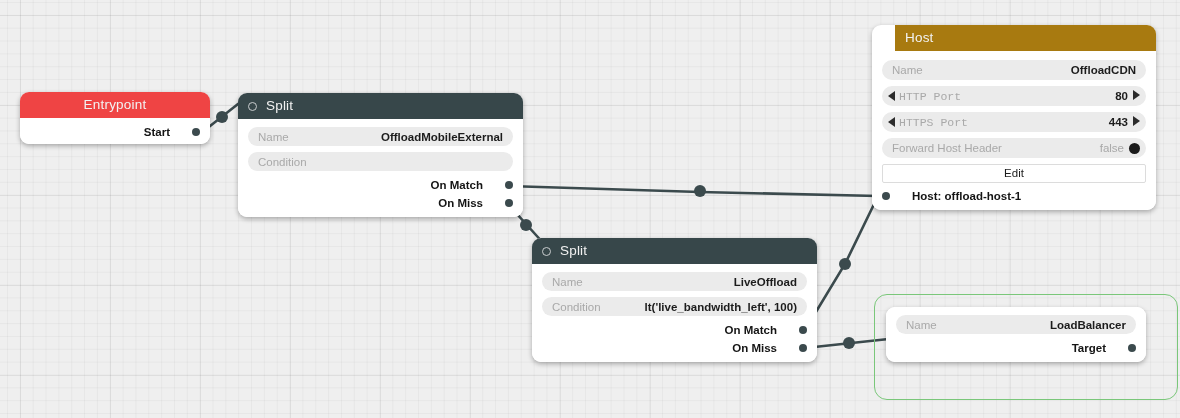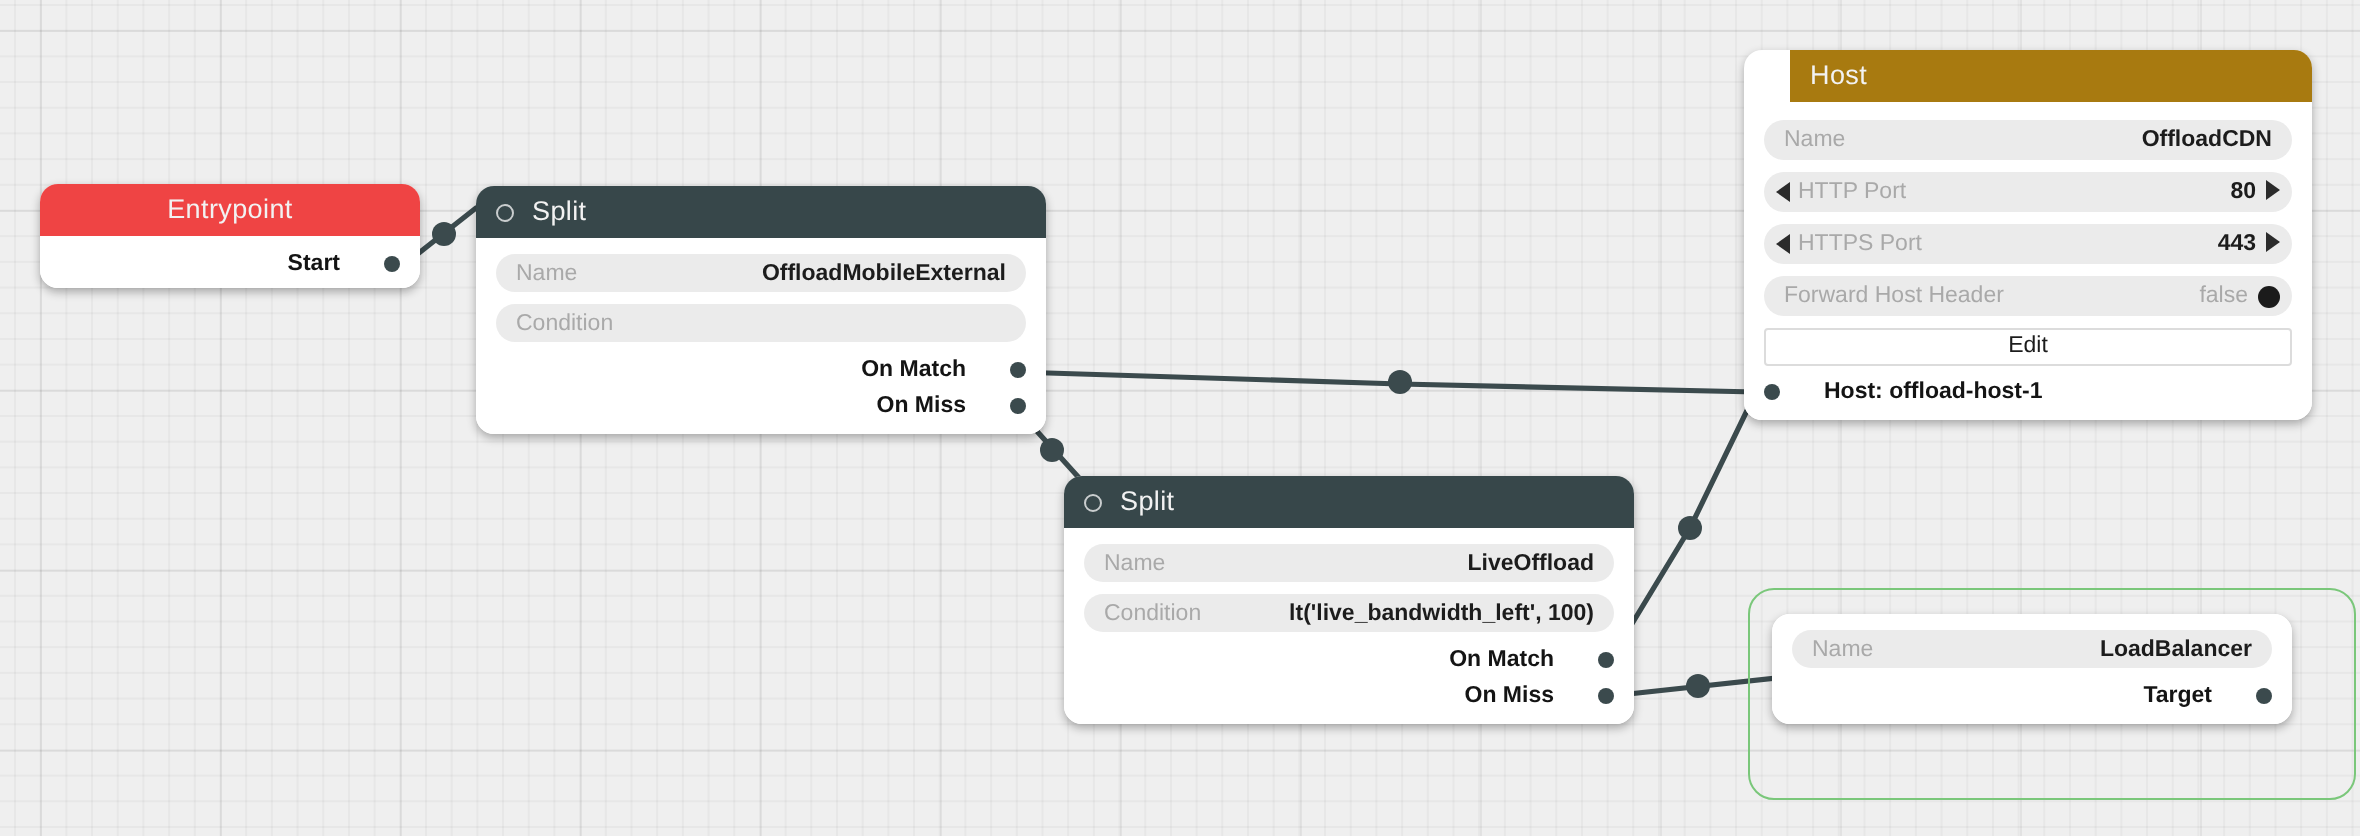--- a/index.html
+++ b/index.html
@@ -47,21 +47,21 @@
 
   .field{
     height:19px;border-radius:10px;background:#ebebeb;
     display:flex;align-items:center;justify-content:space-between;
     padding:0 10px;margin-bottom:6px;font-size:11.5px;
   }
   .field .lbl{color:#a9a9a9;}
   .field .val{color:#1c1c1c;font-weight:bold;}
 
   .spin{padding:0 6px;}
-  .spin .lbl{color:#a9a9a9;margin-left:4px;}
+  .spin .lbl{color:#a9a9a9;margin-left:4px;font-family:Liberation Mono, monospace;}
   .spin .right{display:flex;gap:5px;}
   .tri{width:0;height:0;border-top:5px solid transparent;border-bottom:5px solid transparent;}
   .tri.l{border-right:7px solid #2b2b2b;}
   .tri.r{border-left:7px solid #2b2b2b;}
 
   .knob{width:11px;height:11px;border-radius:50%;background:#1b1b1b;display:inline-block;margin-left:5px;}
 
   .editbtn{
     height:17px;line-height:17px;text-align:center;
     border:1px solid #dcdcdc;background:#fff;border-radius:2px;

